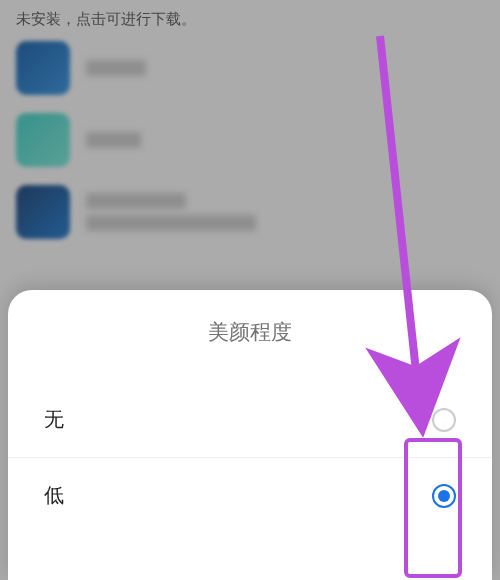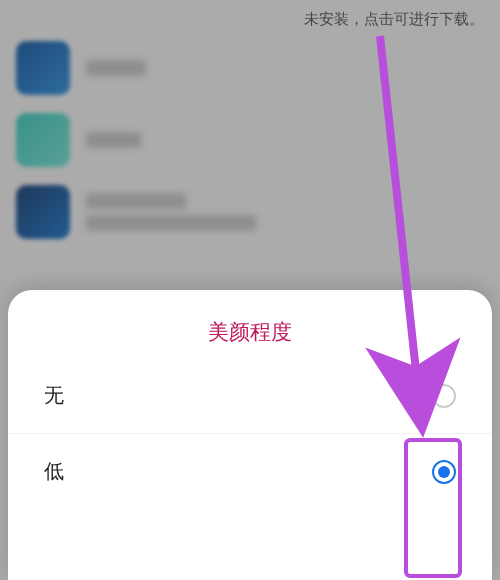--- a/index.html
+++ b/index.html
@@ -16,21 +16,20 @@
       top: 0; left: 0; right: 0; bottom: 0;
       background: #f5f5f5;
     }
     .overlay {
       position: absolute;
       top: 0; left: 0; right: 0; bottom: 0;
       background: rgba(0,0,0,0.3);
     }
     .app-list {
       padding: 10px 16px;
-      text-align: right;
     }
     .hint-text {
       font-size: 15px;
       color: #666;
       margin-bottom: 12px;
     }
     .app-item {
       display: flex;
       align-items: center;
       margin-bottom: 18px;
@@ -60,22 +59,22 @@
       background: #fff;
       border-radius: 24px 24px 0 0;
       box-shadow: 0 -4px 20px rgba(0,0,0,0.15);
       padding-top: 28px;
       height: 290px;
     }
     .sheet-title {
       text-align: center;
       font-size: 21px;
       font-weight: 500;
-      color: #be185d;
-      margin-bottom: 12px;
+      color: #737373;
+      margin-bottom: 36px;
     }
     .option-row {
       display: flex;
       align-items: center;
       justify-content: space-between;
       padding: 24px 36px;
       border-bottom: 1px solid #f0f0f0;
     }
     .option-row:last-child { border-bottom: none; }
     .option-label {

